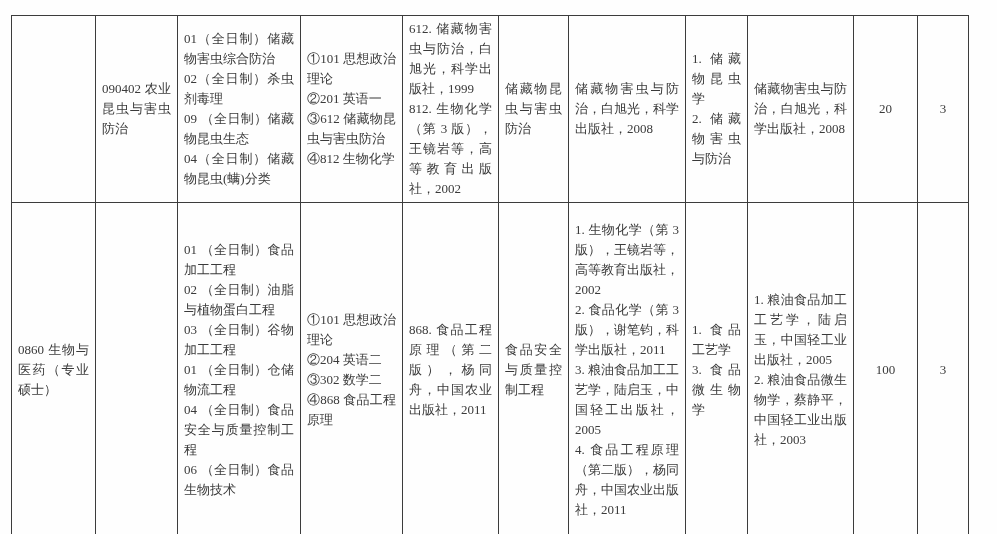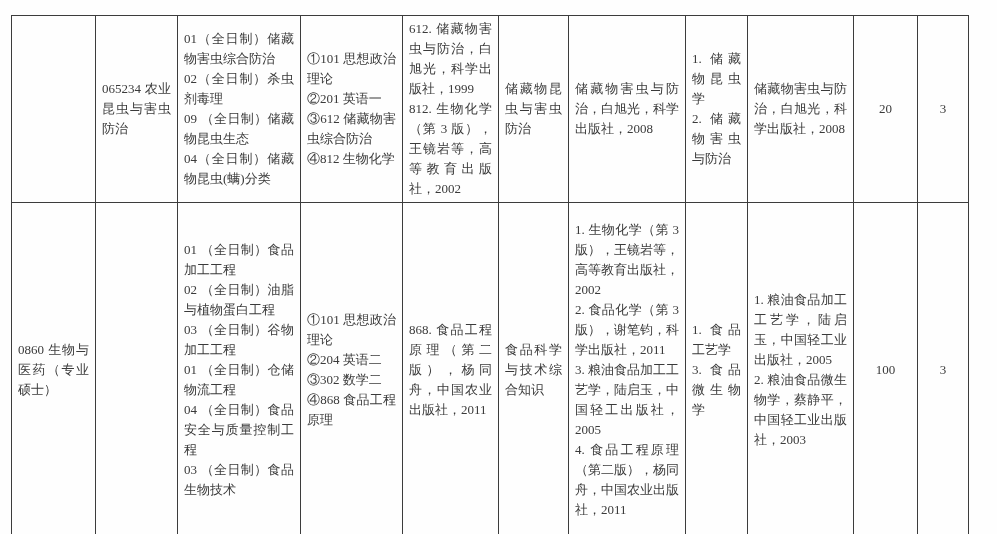--- a/index.html
+++ b/index.html
@@ -61,31 +61,31 @@
       <col style="width:70px">
       <col style="width:117px">
       <col style="width:62px">
       <col style="width:106px">
       <col style="width:64px">
       <col style="width:51px">
     </colgroup>
     <tbody>
       <tr class="row-top">
         <td></td>
-        <td>065234 农业昆虫与害虫防治</td>
+        <td>090402 农业昆虫与害虫防治</td>
         <td>
             <div class="line">01（全日制）储藏物害虫综合防治</div>
             <div class="line">02（全日制）杀虫剂毒理</div>
             <div class="line">09 （全日制）储藏物昆虫生态</div>
             <div class="line">04（全日制）储藏物昆虫(螨)分类</div>
           </td>
         <td>
             <div class="line">①101 思想政治理论</div>
             <div class="line">②201 英语一</div>
-            <div class="line">③612 储藏物害虫综合防治</div>
+            <div class="line">③612 储藏物昆虫与害虫防治</div>
             <div class="line">④812 生物化学</div>
           </td>
         <td>
             <div class="line">612. 储藏物害虫与防治，白旭光，科学出版社，1999</div>
             <div class="line">812. 生物化学（第 3 版），王镜岩等，高等教育出版社，2002</div>
           </td>
         <td>
             <div class="line">储藏物昆虫与害虫防治</div>
           </td>
         <td>
@@ -103,33 +103,33 @@
       </tr>
       <tr class="row-bottom">
         <td>0860 生物与医药（专业硕士）</td>
         <td></td>
         <td>
             <div class="line">01 （全日制）食品加工工程</div>
             <div class="line">02 （全日制）油脂与植物蛋白工程</div>
             <div class="line">03 （全日制）谷物加工工程</div>
             <div class="line">01 （全日制）仓储物流工程</div>
             <div class="line">04 （全日制）食品安全与质量控制工程</div>
-            <div class="line">03 （全日制）食品生物技术</div>
+            <div class="line">06 （全日制）食品生物技术</div>
           </td>
         <td>
             <div class="line">①101 思想政治理论</div>
             <div class="line">②204 英语二</div>
             <div class="line">③302 数学二</div>
             <div class="line">④868 食品工程原理</div>
           </td>
         <td>
             <div class="line">868. 食品工程原理（第二版），杨同舟，中国农业出版社，2011</div>
           </td>
         <td>
-            <div class="line">食品科学与技术综合知识</div>
+            <div class="line">食品安全与质量控制工程</div>
           </td>
         <td>
             <div class="line">1. 生物化学（第 3 版），王镜岩等，高等教育出版社，2002</div>
             <div class="line">2. 食品化学（第 3 版），谢笔钧，科学出版社，2011</div>
             <div class="line">3. 粮油食品加工工艺学，陆启玉，中国轻工出版社，2005</div>
             <div class="line">4. 食品工程原理（第二版），杨同舟，中国农业出版社，2011</div>
           </td>
         <td>
             <div class="line">1. 食品工艺学</div>
             <div class="line">3. 食品微生物学</div>

